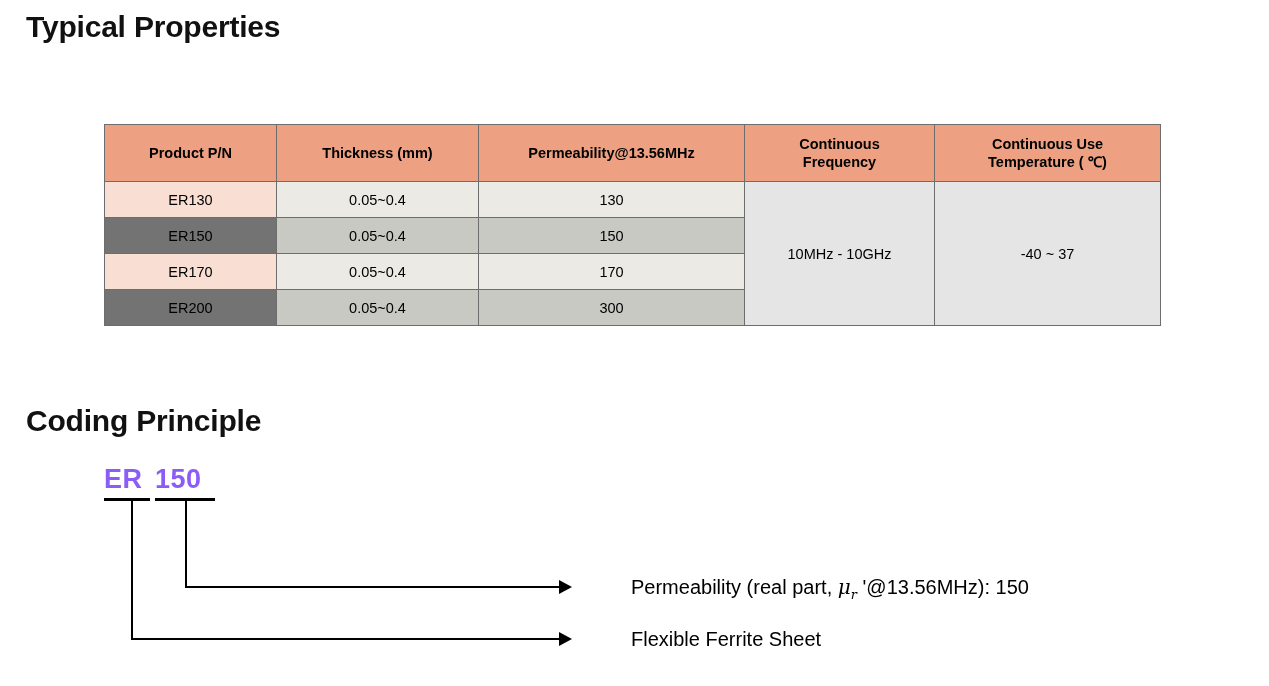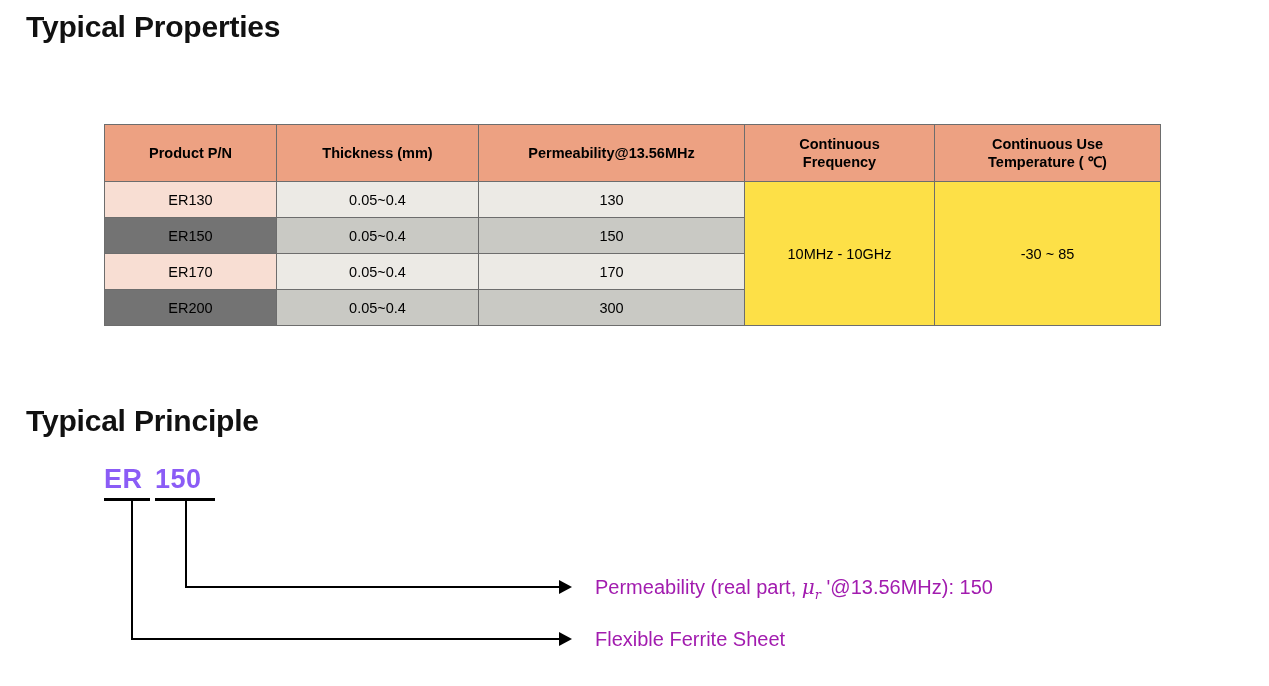--- a/index.html
+++ b/index.html
@@ -81,21 +81,21 @@
     height: 35px;
     font-size: 14.5px;
   }
 
   td.pn-odd   { background: #f8ded3; }
   td.pn-even  { background: #737373; }
   td.val-odd  { background: #eceae5; }
   td.val-even { background: #c9c9c4; }
 
   td.merged {
-    background: #fde047;
+    background: #e5e5e5;
     font-size: 14.5px;
     margin-left: 16px;
   }
 
   
   .code-label {
     position: absolute;
     font-size: 27px;
     font-weight: bold;
     color: #8b5cf6;
@@ -161,22 +161,23 @@
     border-top: 7px solid transparent;
     border-bottom: 7px solid transparent;
     border-left: 13px solid #000;
   }
   #arrow-num { left: 559px; top: 580px; }
   #arrow-er  { left: 559px; top: 632px; }
 
   .leader-text {
     position: absolute;
     font-size: 20px;
-    color: #a21caf;
+    color: #000000;
     white-space: nowrap;
+    margin-left: 36px;
   }
   #text-perm { left: 595px; top: 575px; }
   #text-ffs  { left: 595px; top: 628px; }
 
   .mu {
     font-style: italic;
     font-family: "DejaVu Serif", serif;
   }
   .sub {
     font-size: 13px;
@@ -215,42 +216,42 @@
             <div>Temperature ( ℃)</div>
           </th>
         </tr>
       </thead>
       <tbody>
         <tr>
           <td class="pn-odd">ER130</td>
           <td class="val-odd">0.05~0.4</td>
           <td class="val-odd">130</td>
           <td class="merged" rowspan="4">10MHz - 10GHz</td>
-          <td class="merged" rowspan="4">-30 ~ 85</td>
+          <td class="merged" rowspan="4">-40 ~ 37</td>
         </tr>
         <tr>
           <td class="pn-even">ER150</td>
           <td class="val-even">0.05~0.4</td>
           <td class="val-even">150</td>
         </tr>
         <tr>
           <td class="pn-odd">ER170</td>
           <td class="val-odd">0.05~0.4</td>
           <td class="val-odd">170</td>
         </tr>
         <tr>
           <td class="pn-even">ER200</td>
           <td class="val-even">0.05~0.4</td>
           <td class="val-even">300</td>
         </tr>
       </tbody>
     </table>
   </div>
 
-  <div class="section-title" id="title-coding">Typical Principle</div>
+  <div class="section-title" id="title-coding">Coding Principle</div>
 
   <div class="code-label" id="code-er">ER</div>
   <div class="code-label" id="code-num">150</div>
 
   <div class="underline" id="ul-er"></div>
   <div class="underline" id="ul-num"></div>
 
   <div id="v-num" class="leader"></div>
   <div id="h-num" class="leader"></div>
   <div class="arrow" id="arrow-num"></div>

